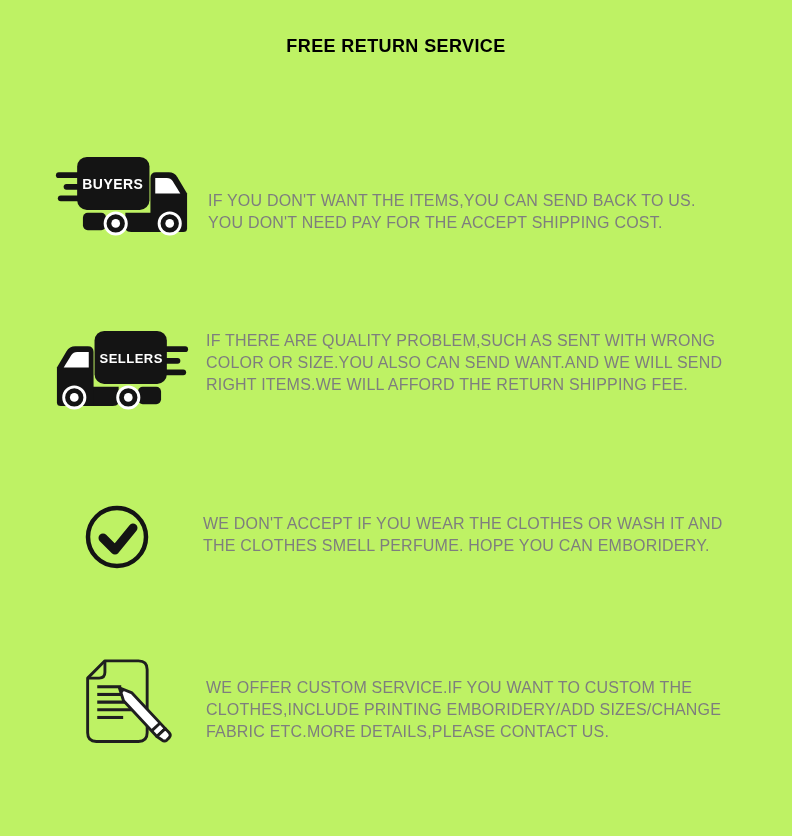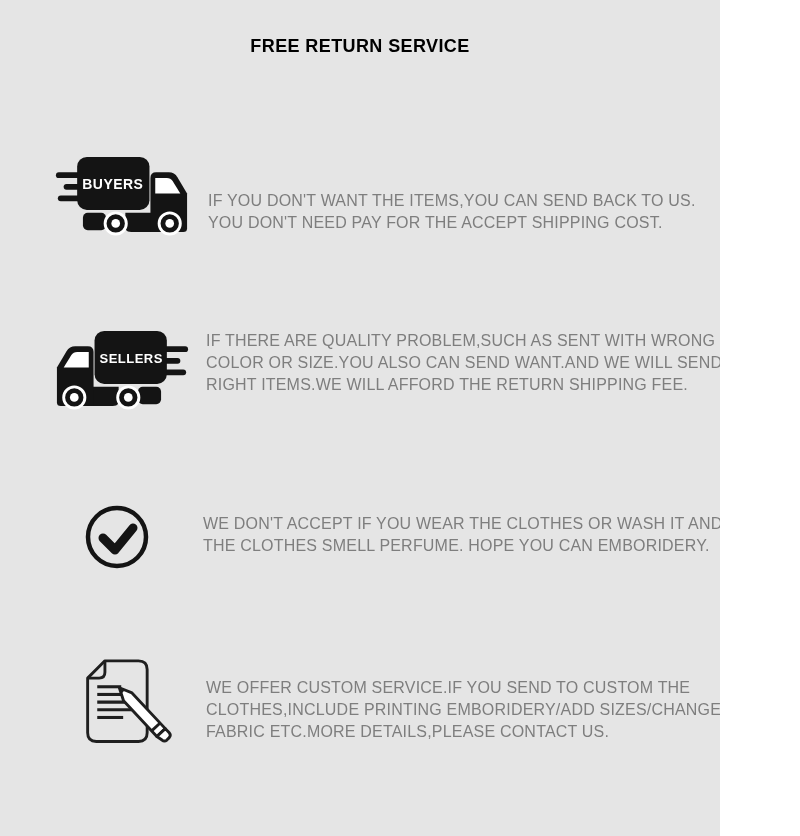--- a/index.html
+++ b/index.html
@@ -1,19 +1,19 @@
 <!DOCTYPE html>
 <html><head>
 <meta charset="utf-8">
 <style>
   html,body { margin:0; padding:0; background:#ffffff; }
   .page {
     position:relative;
-    width:720px; height:836px;
-    background:#e5e5e5;
+    width:792px; height:836px;
+    background:#bef264;
     font-family:"Liberation Sans", sans-serif;
     overflow:hidden;
   }
   .title {
     position:absolute; top:36px; left:0; width:100%;
     text-align:center;
     font-size:18px; font-weight:700; color:#000000;
     letter-spacing:0.4px;
   }
   .icon { position:absolute; }
@@ -126,19 +126,19 @@
           <line x1="19" y1="55" x2="60" y2="55"></line>
           <line x1="19" y1="63" x2="46" y2="63"></line>
         </g>
         <path d="M42,32 L55.2,37.4 L89.9,74.6 L81.1,82.8 L46.4,45.6 Z" fill="#ffffff" stroke="#1f1f1f" stroke-width="3" stroke-linejoin="round"></path>
         <path d="M89.9,74.6 L94,79 Q96.2,81.4 94,84 L91.5,86.5 Q89,88.6 86.5,86.5 L81.1,82.8 Z" fill="#ffffff" stroke="#1f1f1f" stroke-width="3" stroke-linejoin="round"></path>
         <line x1="84.5" y1="68.8" x2="75.7" y2="77" stroke="#1f1f1f" stroke-width="3"></line>
         <path d="M42,32 L47.8,34.4 L44.2,38.2 Z" fill="#1f1f1f"></path>
       </svg>
     </div>
     <div class="text-block text-doc">
-      <div class="text-line">WE OFFER CUSTOM SERVICE.IF YOU SEND TO CUSTOM THE</div>
+      <div class="text-line">WE OFFER CUSTOM SERVICE.IF YOU WANT TO CUSTOM THE</div>
       <div class="text-line">CLOTHES,INCLUDE PRINTING EMBORIDERY/ADD SIZES/CHANGE</div>
       <div class="text-line">FABRIC ETC.MORE DETAILS,PLEASE CONTACT US.</div>
     </div>
   </section>
 
 </div>
 
 </body></html>

